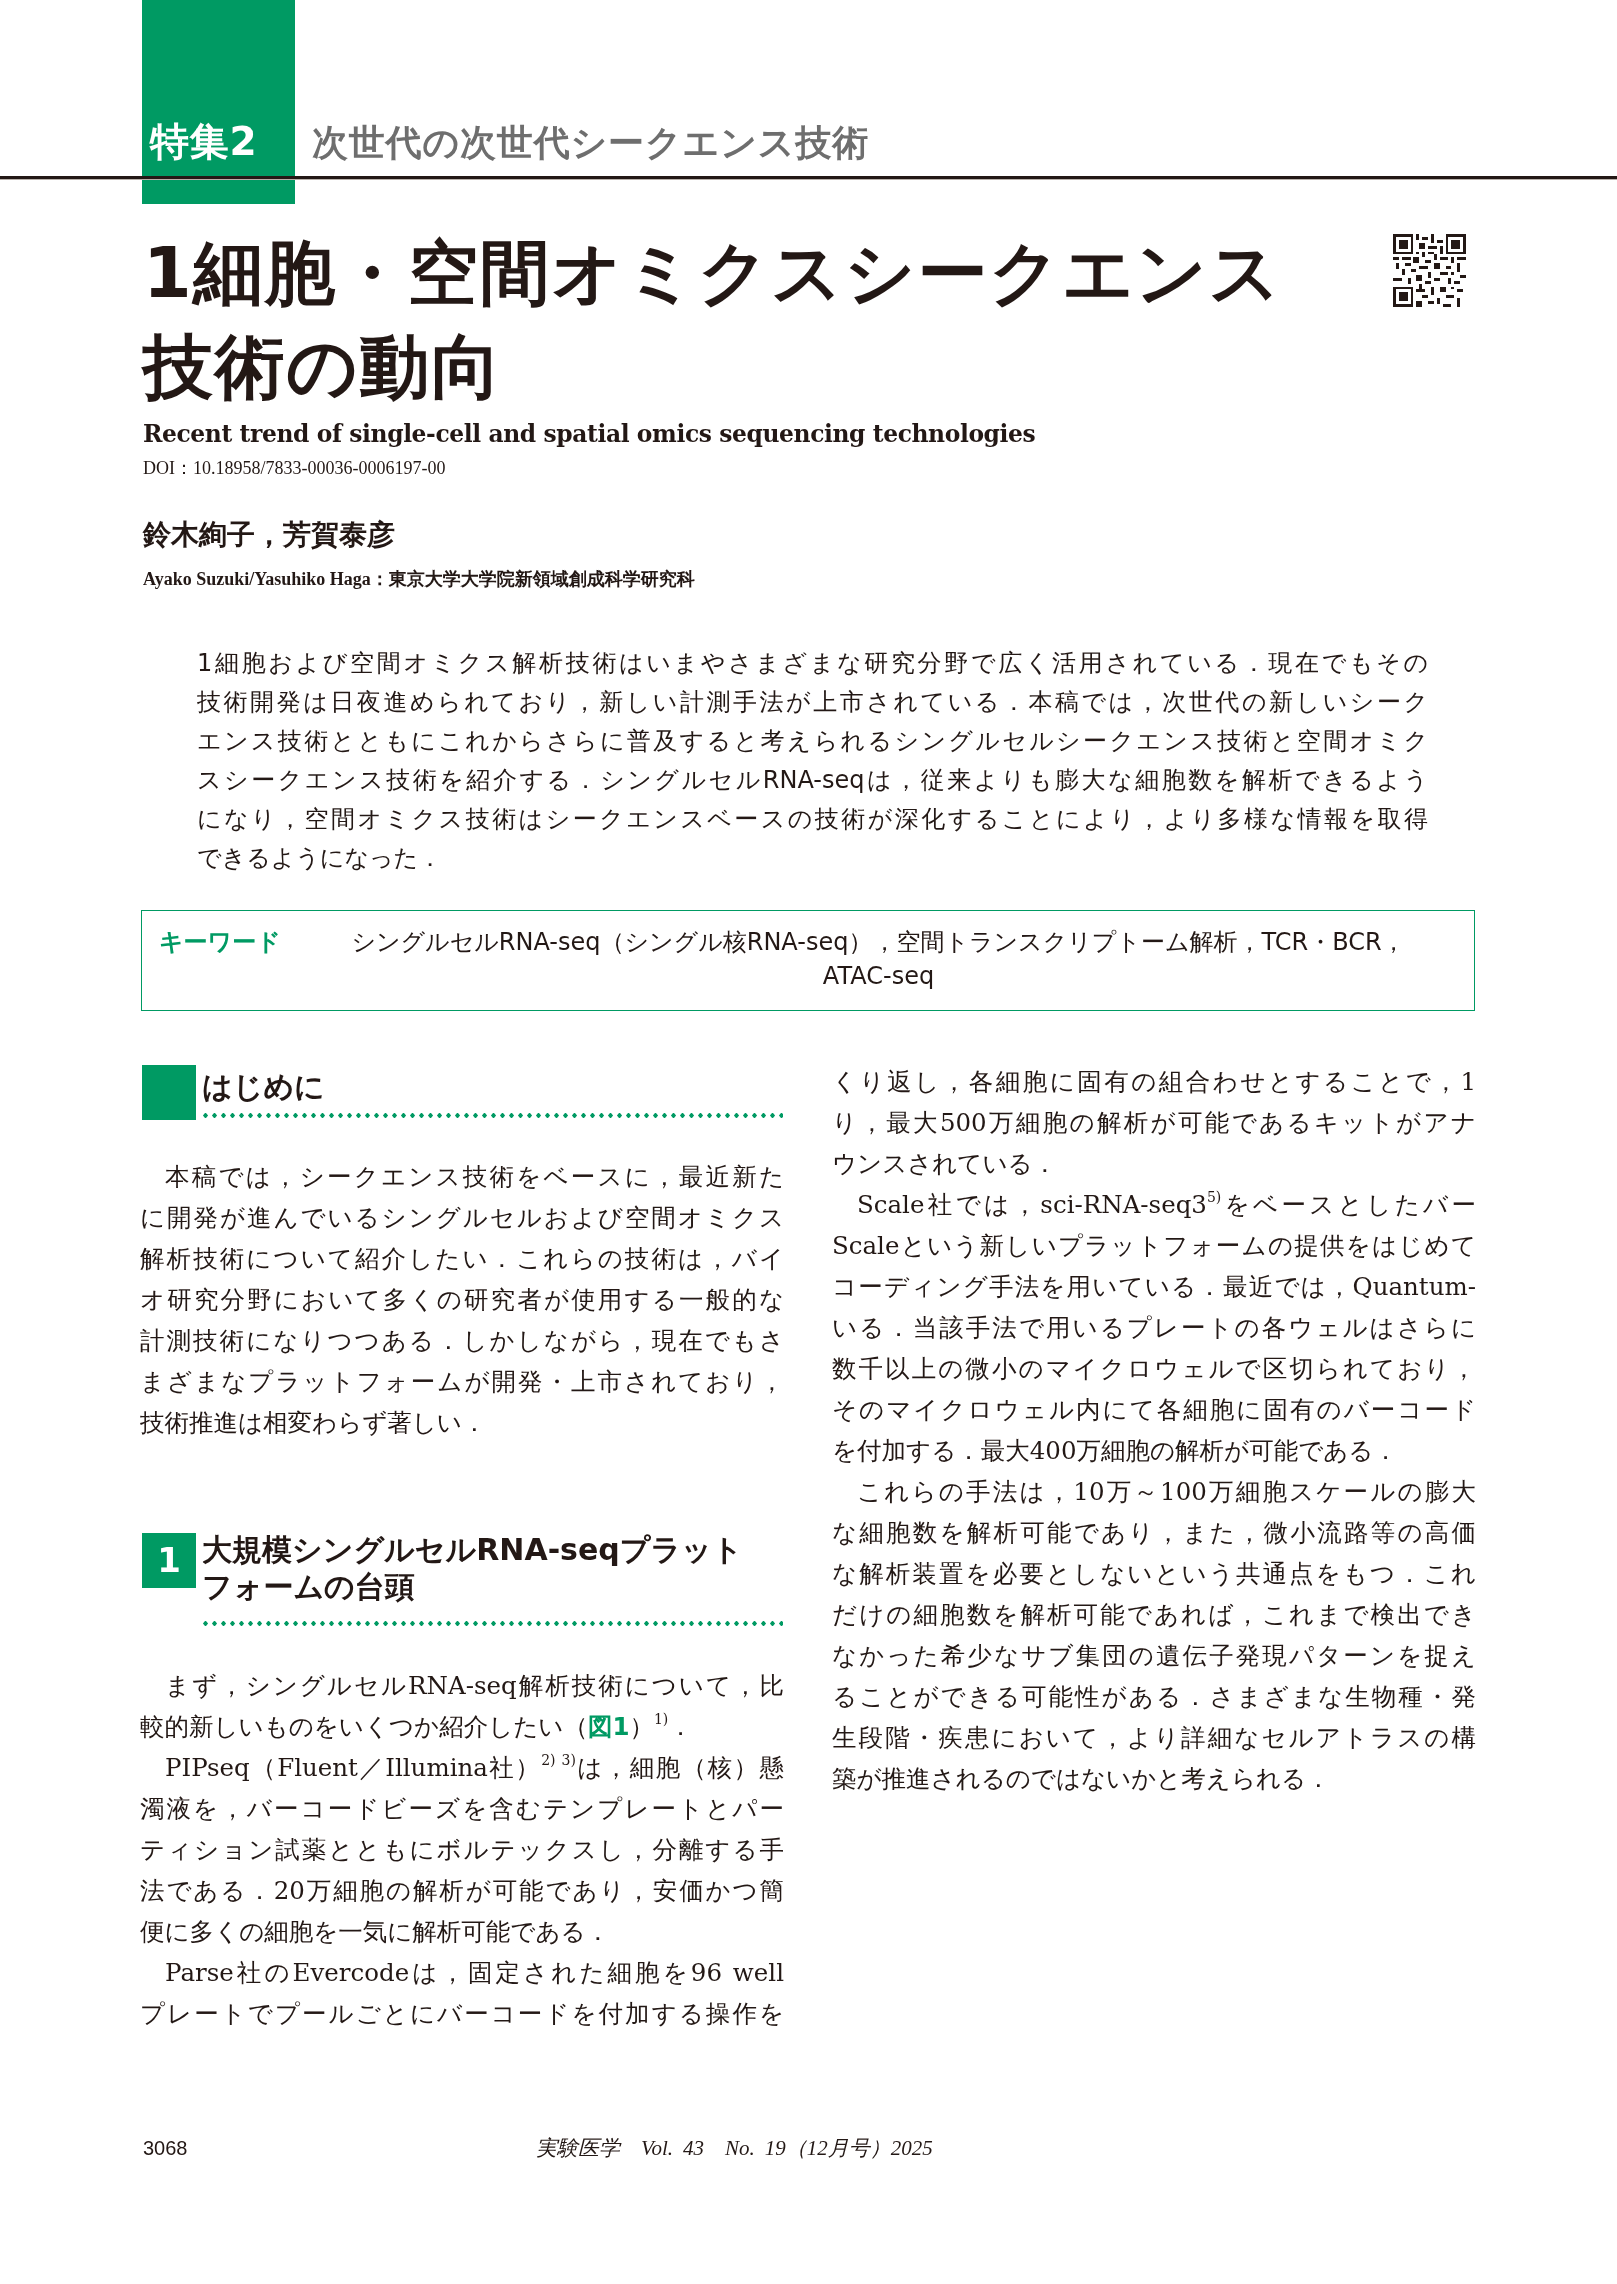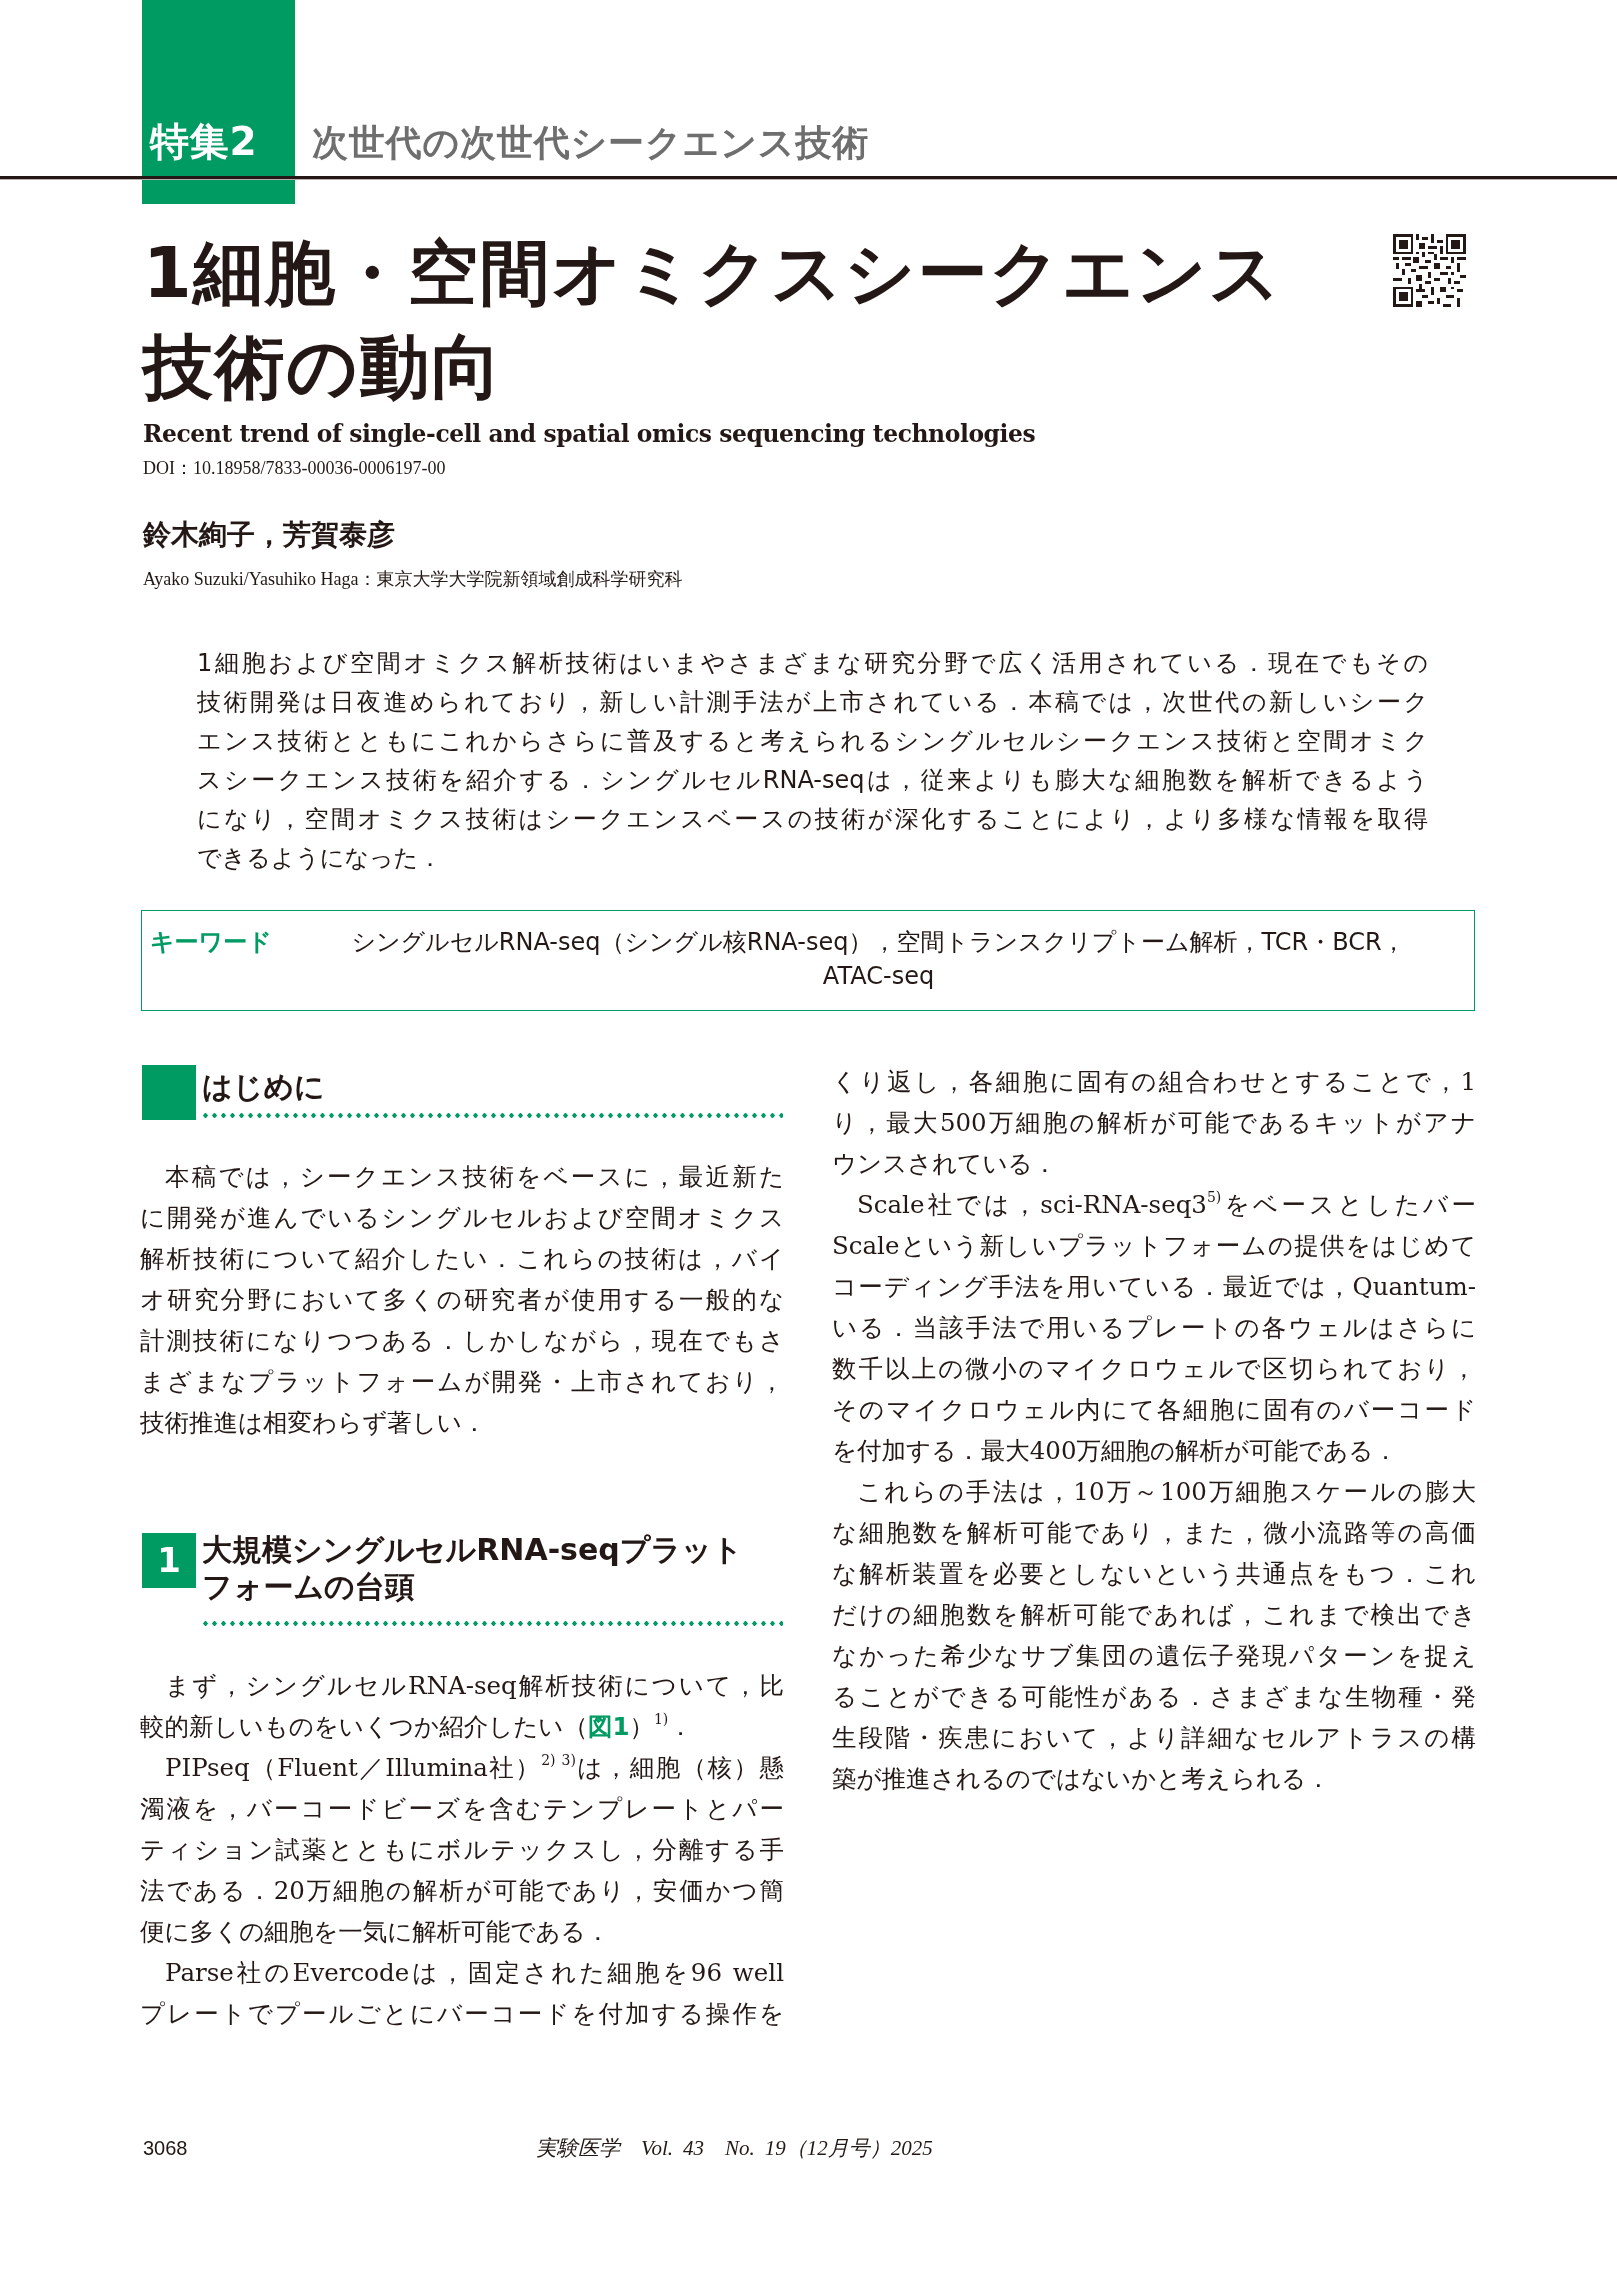--- a/index.html
+++ b/index.html
@@ -57,41 +57,41 @@
     font-size: 18px; line-height: 23.4px; color: #231815; white-space: nowrap;
   }
   .authors-ja {
     position: absolute; left: 143px; top: 516px;
     font-family: "DejaVu Sans", sans-serif; font-weight: bold;
     font-size: 28px; line-height: 37px; color: #231815; white-space: nowrap;
   }
   .affiliation {
     position: absolute; left: 143px; top: 567px;
     font-family: "Liberation Serif", serif;
-    font-size: 18px; line-height: 25px; color: #231815; white-space: nowrap;
+    font-size: 18px; line-height: 25px; color: #231815; white-space: nowrap; font-weight: bold;
   }
 
   
   .abstract {
     position: absolute; left: 197px; top: 644px; width: 1231px;
   }
   .abstract .line {
     height: 39px; line-height: 39px; font-size: 24px;
     font-family: "DejaVu Sans", sans-serif; white-space: nowrap;
     text-align: justify; text-align-last: justify; color: #231815;
   }
   .abstract .line.last { text-align-last: left; }
 
   
   .keyword-box {
     position: absolute; left: 141px; top: 910px; width: 1334px; height: 101px;
     border: 1.6px solid #009a63; box-sizing: border-box;
   }
   .kw-label {
-    position: absolute; left: 8px; top: 14px;
+    position: absolute; left: 17px; top: 14px;
     font-family: "DejaVu Sans", sans-serif; font-weight: bold;
     font-size: 24px; line-height: 34px; color: #009a63; white-space: nowrap;
   }
   .kw-text {
     position: absolute; left: 160px; top: 14px; width: 1153px;
   }
   .kw-text .line {
     font-family: "DejaVu Sans", sans-serif;
     font-size: 24px; line-height: 34px; color: #231815; white-space: nowrap; text-align: center;
   }

